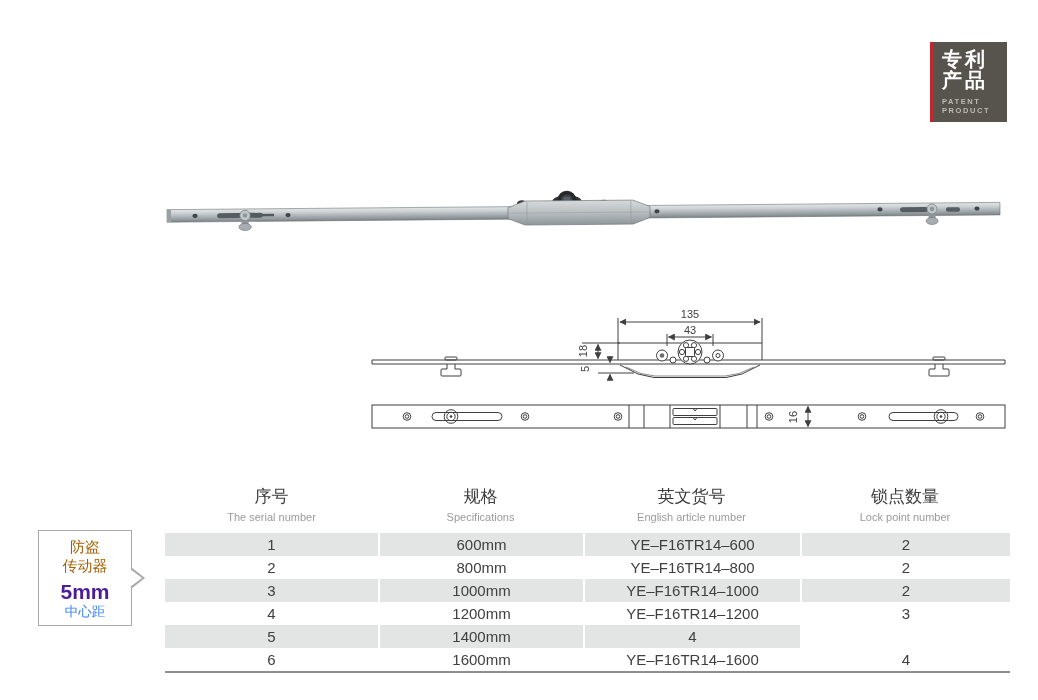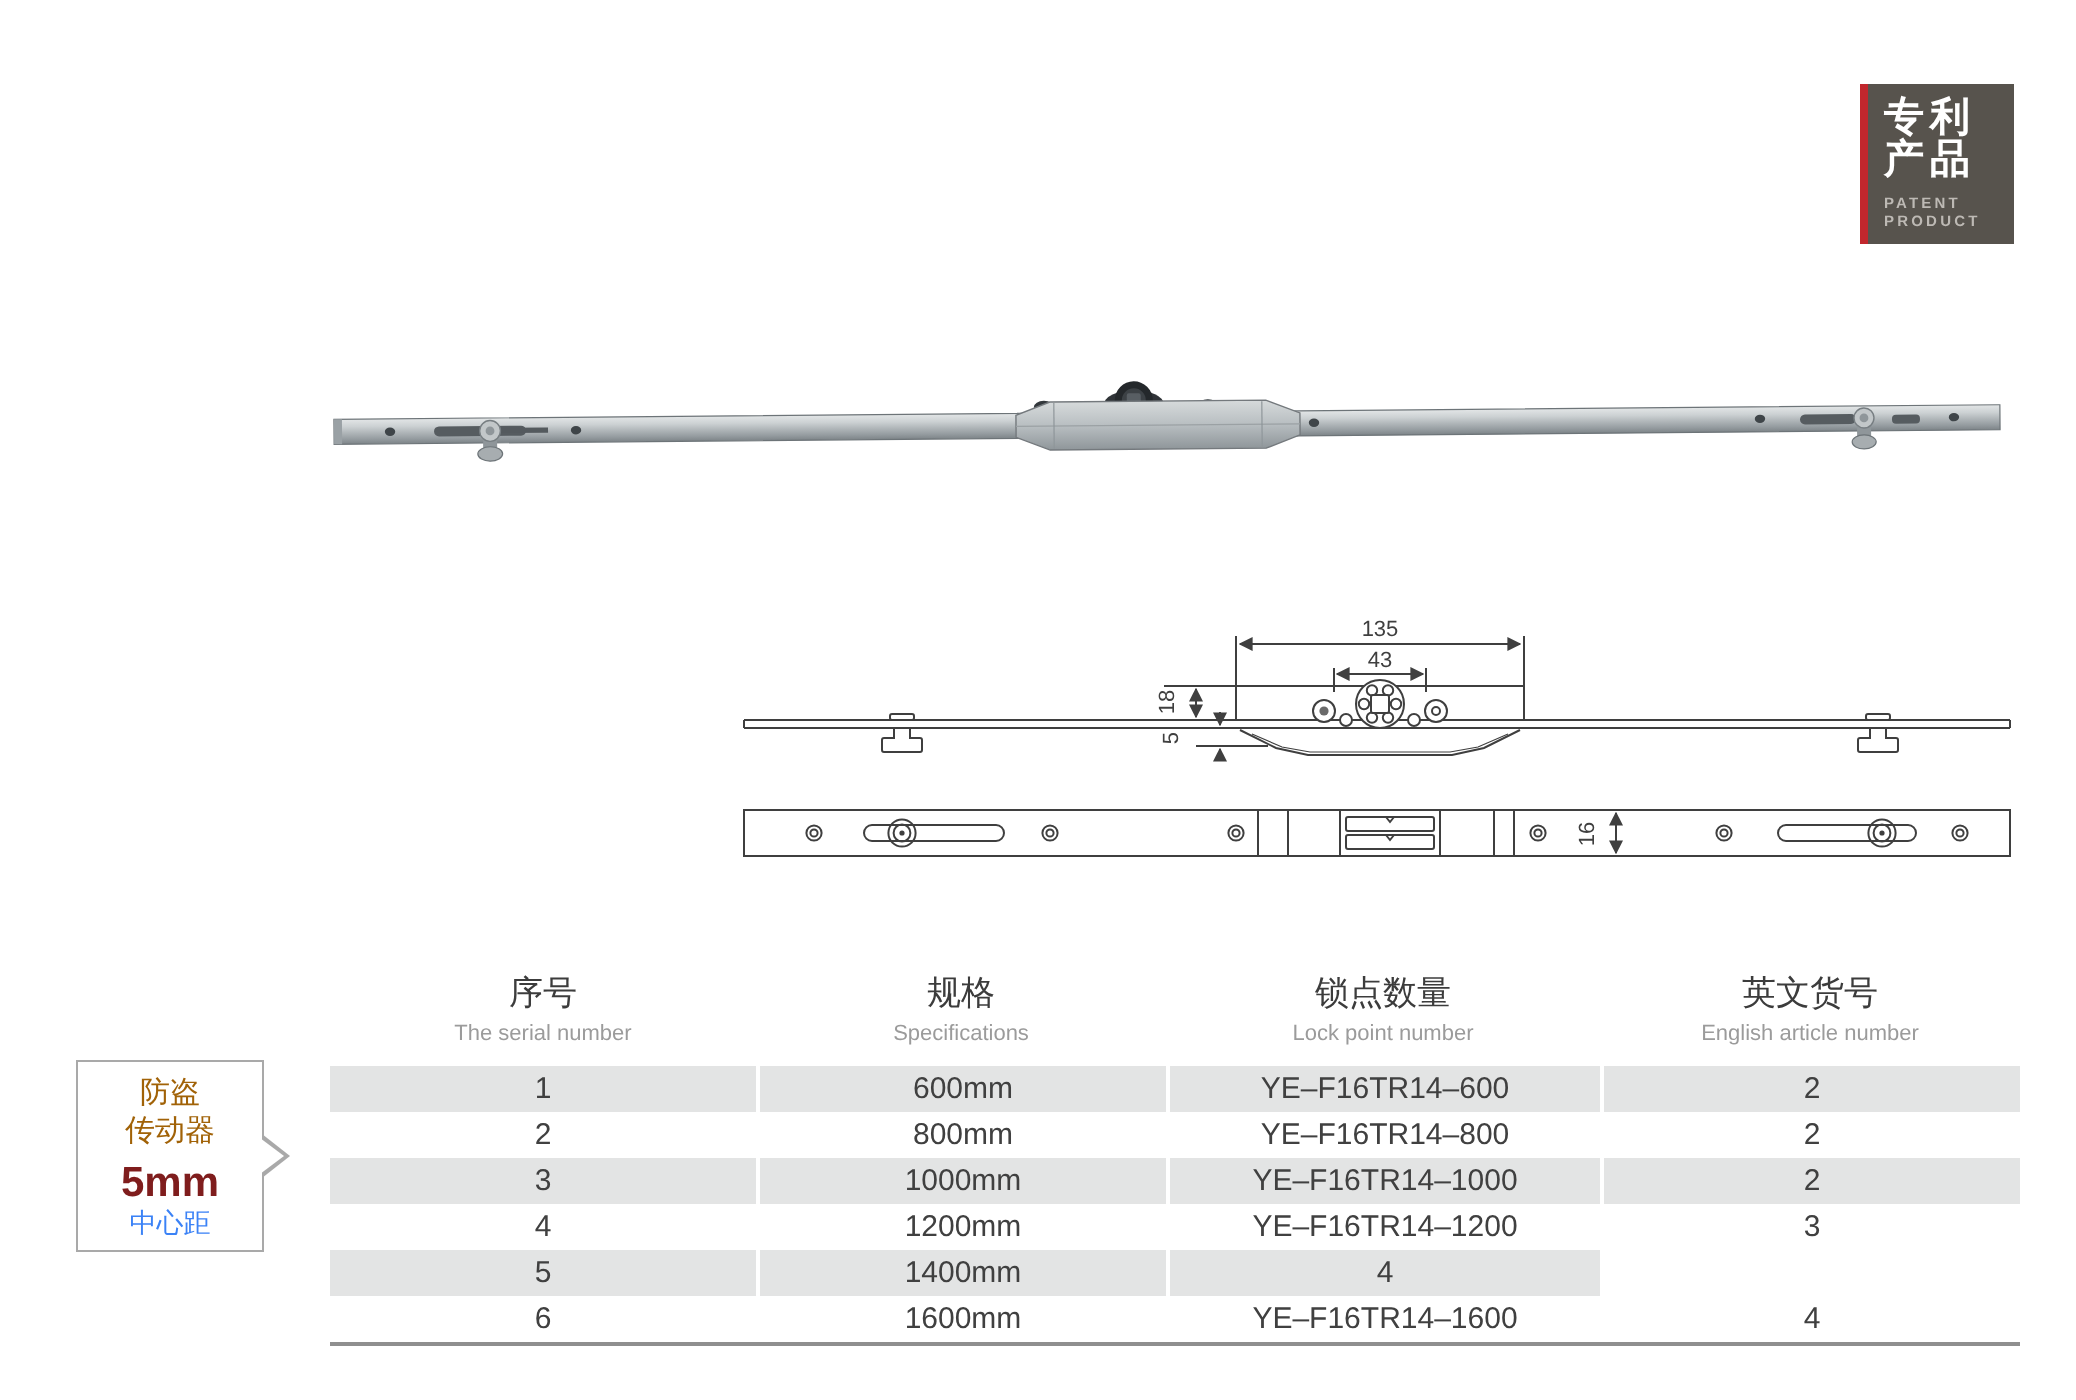--- a/index.html
+++ b/index.html
@@ -18,21 +18,21 @@
   .callout { position:absolute; left:38px; top:530px; width:94px; height:96px;
              border:1px solid #a9a9a9; background:#fff; text-align:center;
              box-sizing:border-box; padding-top:6px; }
   .callout::before { content:""; position:absolute; right:-14px; top:50%; margin-top:-11px;
              width:0; height:0; border-left:14px solid #a9a9a9;
              border-top:11px solid transparent; border-bottom:11px solid transparent; }
   .callout::after { content:""; position:absolute; right:-11px; top:50%; margin-top:-9px;
              width:0; height:0; border-left:12px solid #ffffff;
              border-top:9px solid transparent; border-bottom:9px solid transparent; }
   .callout-l12 { font-size:15px; color:#a16207; line-height:19px; }
-  .callout-l3 { font-size:21px; font-weight:bold; color:#7f1d1d; line-height:24px; margin-top:5px; }
+  .callout-l3 { font-size:21px; font-weight:bold; color:#4c1d95; line-height:24px; margin-top:5px; }
   .callout-l4 { font-size:13.5px; color:#3b82f6; line-height:16px; }
 
   
   .spec-table { position:absolute; left:165px; top:483px; width:845px; }
   .thead { display:grid; grid-template-columns:213px 205px 217px 210px; height:50px; }
   .th { text-align:center; }
   .th-zh { font-size:17px; color:#3c3c3c; margin-top:2px; }
   .th-en { font-size:11px; color:#9b9b9b; margin-top:3px; }
   .trow { display:grid; grid-template-columns:213px 205px 217px 210px; height:23px; }
   .trow.alt .td { background:#e3e4e4; }
@@ -221,26 +221,26 @@
     <div class="thead">
       <div class="th">
         <div class="th-zh">序号</div>
         <div class="th-en">The serial number</div>
       </div>
       <div class="th">
         <div class="th-zh">规格</div>
         <div class="th-en">Specifications</div>
       </div>
       <div class="th">
+        <div class="th-zh">英文货号</div>
+        <div class="th-en">English article number</div>
+      </div>
+      <div class="th">
         <div class="th-zh">锁点数量</div>
         <div class="th-en">Lock point number</div>
-      </div>
-      <div class="th">
-        <div class="th-zh">英文货号</div>
-        <div class="th-en">English article number</div>
       </div>
     </div>
 
     <div class="trow alt">
       <div class="td">1</div>
       <div class="td">600mm</div>
       <div class="td">YE–F16TR14–600</div>
       <div class="td">2</div>
     </div>
     <div class="trow">

